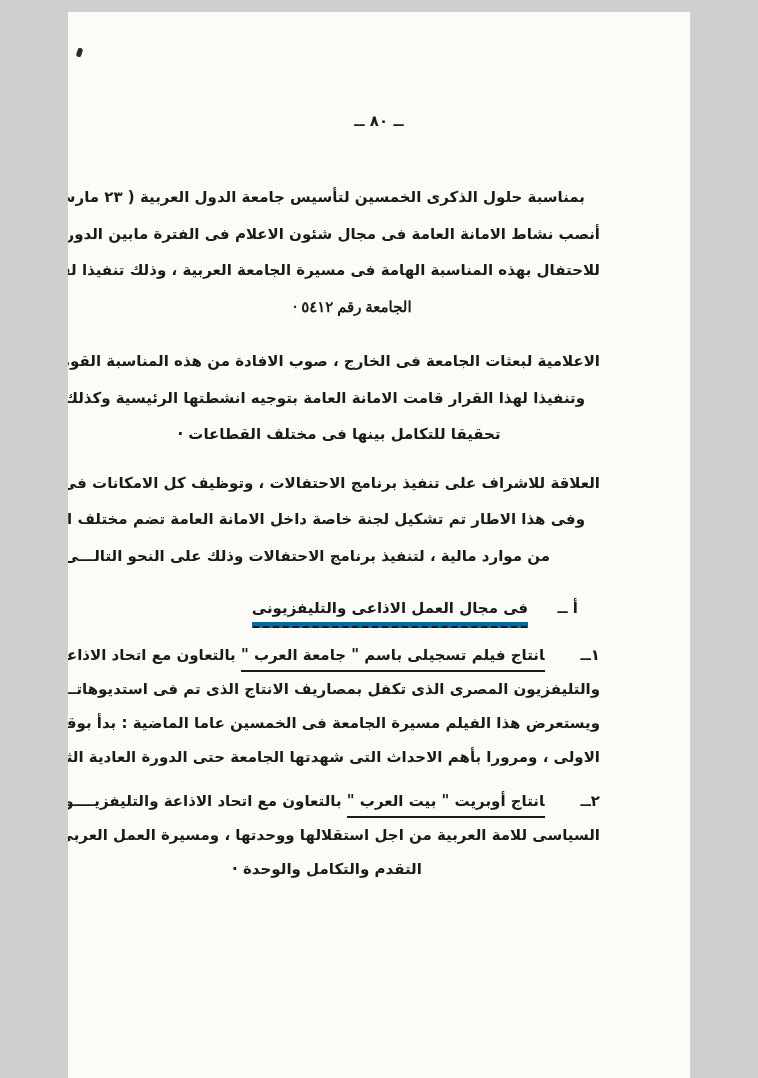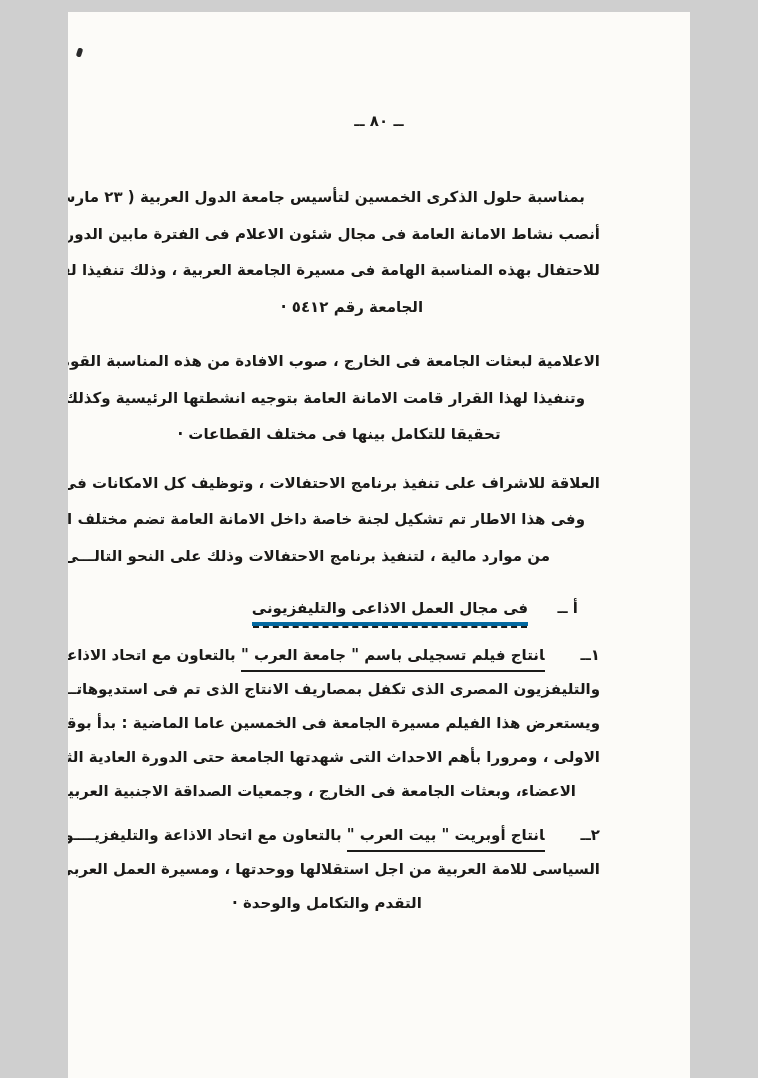--- a/index.html
+++ b/index.html
@@ -26,35 +26,35 @@
   }
   .content {
     position:absolute; top:167px; right:90px; left:60px;
   }
   .line {
     font-size:15px; line-height:36.5px;
     white-space:nowrap; text-align:center;
   }
   .item .line { line-height:34px; }
   .pindent   { margin-right:15px; }
-  .indent-sm { margin-right:24px; }
+  .indent-sm { margin-right:24px;font-family:Liberation Serif, serif; }
   .indent-md { margin-right:50px; }
   .indent-lg { margin-right:74px; }
   .para-1 { margin-bottom:18px; }
   .para-2 { margin-bottom:12px; }
   .para-3 { margin-bottom:16px; }
   .heading-row {
     margin:0 22px 12px 0;
     font-size:15px; line-height:36px; white-space:nowrap;
   }
   .heading-marker { margin-left:24px; }
   .heading-title {
     position:relative;
     padding-bottom:5px;
-    border-bottom:4px solid #0369a1;
+    border-bottom:6px solid #0369a1;
   }
   .heading-title::after {
     content:""; position:absolute; right:1px; left:1px; bottom:-6px;
     border-top:2px dashed #1b1a18;
   }
   .item-1 { margin-bottom:10px; }
   .item-num { margin-left:36px; }
   .u-phrase {
     padding-bottom:6px;
     border-bottom:2px solid #1b1a18;
@@ -95,21 +95,20 @@
       <span class="heading-title">فى مجال العمل الاذاعى والتليفزيونى</span>
     </div>
 
     <section class="item item-1">
       <div class="line">
         <span class="item-num">١ــ</span><span class="u-phrase">انتاج فيلم تسجيلى باسم " جامعة العرب "</span><span> بالتعاون مع اتحاد الاذاعـــة</span>
       </div>
       <div class="line">والتليفزيون  المصرى الذى تكفل بمصاريف الانتاج الذى تم فى استديوهاتـــــــه ·</div>
       <div class="line">ويستعرض هذا  الفيلم مسيرة الجامعة فى الخمسين عاما  الماضية :  بدأ  بوقائـــــع</div>
       <div class="line">الاولى  ، ومرورا  بأهم الاحداث التى شهدتها  الجامعة حتى الدورة العادية الثالثة</div>
-      <div class="line indent-sm">الاعضاء،  وبعثات الجامعة فى الخارج ،  وجمعيات الصداقة الاجنبية العربية ·</div>
     </section>
 
     <section class="item item-2">
       <div class="line">
         <span class="item-num">٢ــ</span><span class="u-phrase">انتاج أوبريت " بيت العرب "</span><span> بالتعاون مع اتحاد الاذاعة والتليفزيــــون</span>
       </div>
       <div class="line">السياسى للامة العربية من اجل استقلالها  ووحدتها  ، ومسيرة العمل العربى فى اطار</div>
       <div class="line indent-lg">التقدم والتكامل والوحدة ·</div>
     </section>
 

